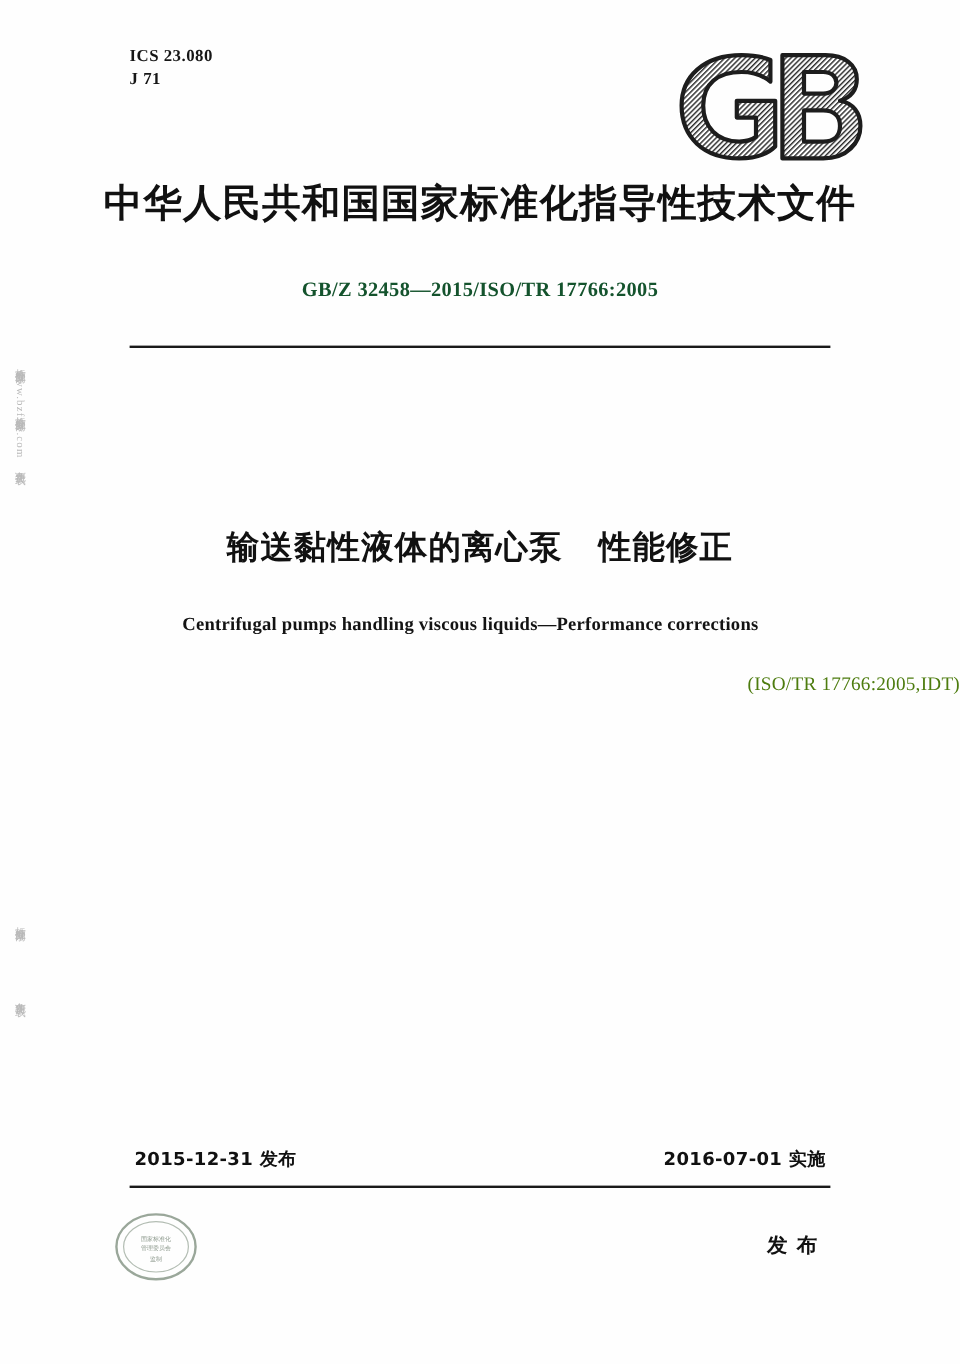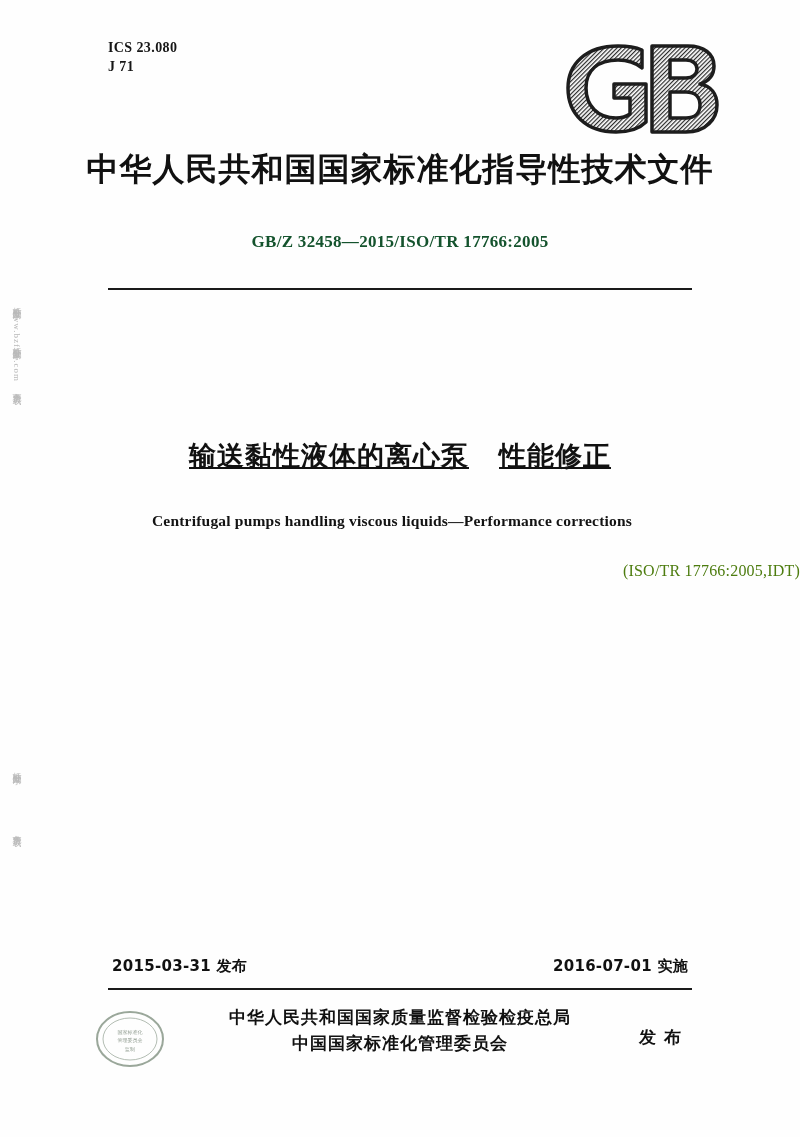--- a/index.html
+++ b/index.html
@@ -86,21 +86,20 @@
   .title-cn {
     position: absolute;
     left: 0; right: 0;
     top: 438px;
     text-align: center;
     font-family: "DejaVu Sans", sans-serif;
     font-weight: bold;
     font-size: 27px;
     letter-spacing: 1px;
     color: #111;
-    text-decoration: underline;
   }
   .title-cn .gap { display: inline-block; width: 30px; }
 
   .title-en {
     position: absolute;
     left: 0; right: 16px;
     top: 512px;
     text-align: center;
     font-family: "Liberation Serif", serif;
     font-weight: bold;
@@ -238,33 +237,29 @@
   <div class="side-mark m3">标准分享网</div>
   <div class="side-mark m4">免费下载</div>
 
   <div class="title-cn">
     <span>输送黏性液体的离心泵</span><span class="gap"></span><span>性能修正</span>
   </div>
 
   <div class="title-en">Centrifugal pumps handling viscous liquids—Performance corrections</div>
   <div class="title-idt">(ISO/TR 17766:2005,IDT)</div>
 
-  <div class="date-left">2015-03-31 发布</div>
+  <div class="date-left">2015-12-31 发布</div>
   <div class="date-right">2016-07-01 实施</div>
   <div class="rule-bottom"></div>
 
   <div class="seal">
     <svg width="76" height="62" viewBox="0 0 76 62" xmlns="http://www.w3.org/2000/svg">
       <ellipse cx="38" cy="31" rx="33" ry="27" fill="none" stroke="#9aa79a" stroke-width="2"></ellipse>
       <ellipse cx="38" cy="31" rx="27" ry="21" fill="none" stroke="#b3bdb3" stroke-width="1"></ellipse>
       <text x="38" y="26" font-family="DejaVu Sans, sans-serif" font-size="5" fill="#8e9a8e" text-anchor="middle">国家标准化</text>
       <text x="38" y="34" font-family="DejaVu Sans, sans-serif" font-size="5" fill="#8e9a8e" text-anchor="middle">管理委员会</text>
       <text x="38" y="43" font-family="DejaVu Sans, sans-serif" font-size="5" fill="#8e9a8e" text-anchor="middle">监制</text>
     </svg>
   </div>
 
-  <div class="issuer">
-    <div class="issuer-line">中华人民共和国国家质量监督检验检疫总局</div>
-    <div class="issuer-line">中国国家标准化管理委员会</div>
-  </div>
   <div class="issuer-publish">发 布</div>
 
 </div>
 
 </body></html>

